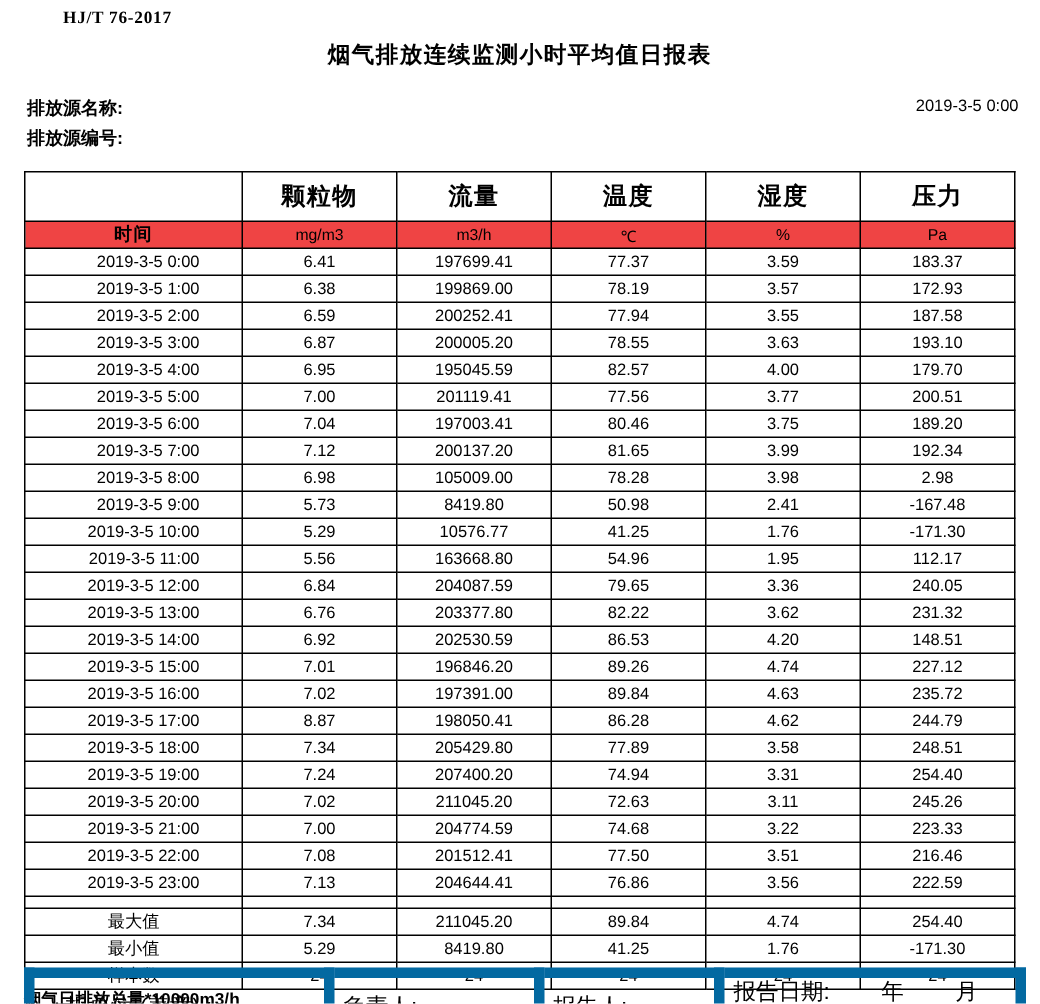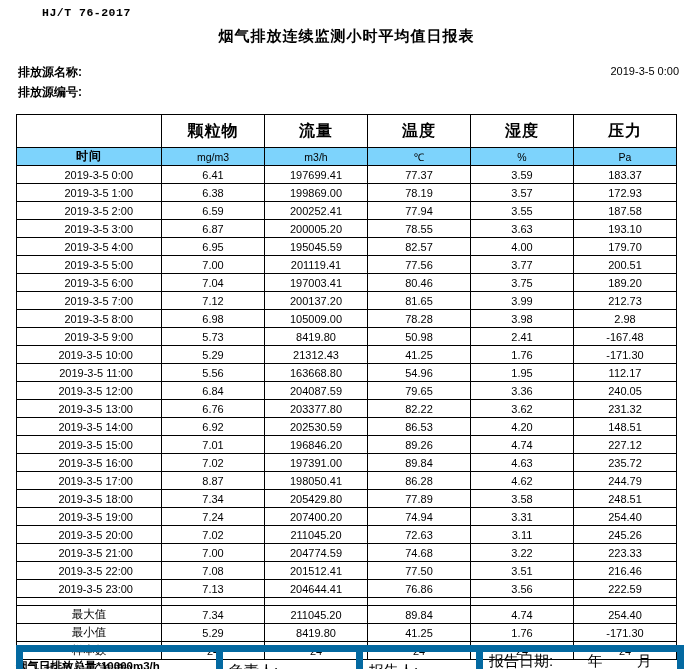--- a/index.html
+++ b/index.html
@@ -23,21 +23,21 @@
     box-sizing: border-box;
     padding: 0;
   }
   .std-code {
     position: absolute;
     top: 6px;
     left: 14px;
     font-size: 11.5px;
     font-weight: bold;
     letter-spacing: 0.5px;
-    font-family: Liberation Mono, monospace;
+    font-family: Liberation Serif, serif;
     padding-left: 28px;
   }
   .title {
     position: absolute;
     top: 27px;
     left: 0;
     width: 693px;
     text-align: center;
     font-size: 15px;
     font-weight: bold;
@@ -82,21 +82,21 @@
   }
   .col-time { width: 145px; }
   .col-val  { width: 103px; }
   tr.head td {
     height: 32px;
     font-size: 16px;
     font-weight: bold;
     letter-spacing: 1px;
   }
   tr.units td {
-    background: #7dd3fc;
+    background: #ef4444;
     height: 17px;
     font-size: 10.5px;
   }
   tr.units td.time-cell {
     font-size: 12px;
     font-weight: bold;
     letter-spacing: 1px;
   }
   tr.data td.time-cell {
     text-align: right;
@@ -239,42 +239,42 @@
         <td>80.46</td>
         <td>3.75</td>
         <td>189.20</td>
       </tr>
       <tr class="data">
         <td class="time-cell">2019-3-5  7:00</td>
         <td>7.12</td>
         <td>200137.20</td>
         <td>81.65</td>
         <td>3.99</td>
-        <td>212.73</td>
+        <td>192.34</td>
       </tr>
       <tr class="data">
         <td class="time-cell">2019-3-5  8:00</td>
         <td>6.98</td>
         <td>105009.00</td>
         <td>78.28</td>
         <td>3.98</td>
         <td>2.98</td>
       </tr>
       <tr class="data">
         <td class="time-cell">2019-3-5  9:00</td>
         <td>5.73</td>
         <td>8419.80</td>
         <td>50.98</td>
         <td>2.41</td>
         <td>-167.48</td>
       </tr>
       <tr class="data">
         <td class="time-cell">2019-3-5  10:00</td>
         <td>5.29</td>
-        <td>21312.43</td>
+        <td>10576.77</td>
         <td>41.25</td>
         <td>1.76</td>
         <td>-171.30</td>
       </tr>
       <tr class="data">
         <td class="time-cell">2019-3-5  11:00</td>
         <td>5.56</td>
         <td>163668.80</td>
         <td>54.96</td>
         <td>1.95</td>

